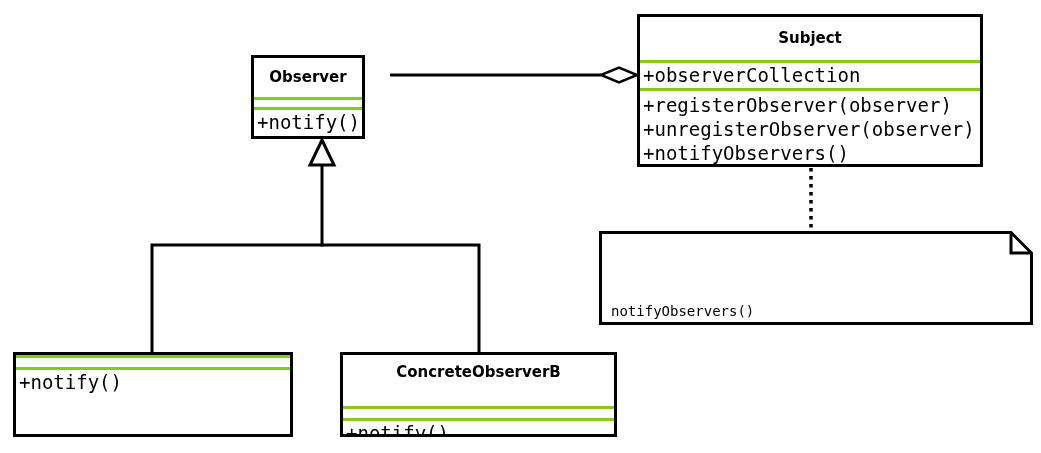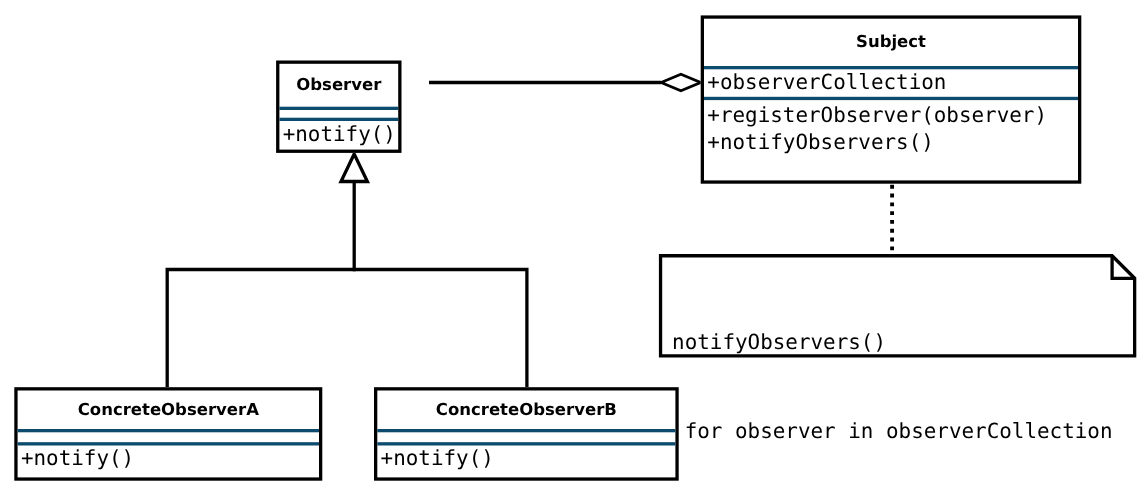--- a/index.html
+++ b/index.html
@@ -36,21 +36,21 @@
     font-family: "DejaVu Sans", sans-serif;
     font-weight: bold;
     font-size: 15px;
     text-align: center;
     color: #000000;
     flex: 0 0 auto;
     overflow: hidden;
     white-space: nowrap;
   }
   .uml-class .compartment {
-    border-top: 3px solid #0c4a6e;
+    border-top: 3px solid #84cc16;
     flex: 0 0 auto;
     overflow: hidden;
   }
   .uml-class .compartment.grow { flex: 1 1 auto; }
   .member {
     font-family: "DejaVu Sans Mono", monospace;
     font-size: 19px;
     color: #000000;
     white-space: pre;
     padding-left: 3px;
@@ -65,36 +65,36 @@
   #cls-subject .cname { line-height: 43px; height: 43px; }
   #cls-subject .attrs { height: 25px; }
   #cls-subject .attrs .member { line-height: 25px; }
   #cls-subject .methods { padding-top: 2px; }
   
   #cls-concrete-a { left: 13px;  top: 352px; width: 280px; height: 85px; }
   #cls-concrete-a .cname { line-height: 35px; height: 35px; }
   #cls-concrete-a .attrs { height: 9px; }
   
   #cls-concrete-b { left: 340px; top: 352px; width: 277px; height: 85px; }
-  #cls-concrete-b .cname { line-height: 35px; height: 35px; }
+  #cls-concrete-b .cname { line-height: 35px; height: 51px; }
   #cls-concrete-b .attrs { height: 9px; }
   
   .methods-single { display: flex; align-items: flex-start; }
   
   #note-text {
     position: absolute;
     left: 599px;
     top: 231px;
     width: 434px;
     height: 94px;
     box-sizing: border-box;
     padding: 13px 0 0 12px;
     z-index: 1;
     font-family: "DejaVu Sans Mono", monospace;
-    font-size: 19px;
+    font-size: 14px;
     line-height: 27px;
     color: #000000;
     white-space: pre;
   }
 </style>
 </head>
 <body>
 
 <div id="canvas">
 
@@ -127,39 +127,38 @@
     </div>
   </div>
 
   <div class="uml-class" id="cls-subject">
     <div class="cname">Subject</div>
     <div class="compartment attrs">
       <div class="member">+observerCollection</div>
     </div>
     <div class="compartment grow methods">
       <div class="member">+registerObserver(observer)</div>
+      <div class="member">+unregisterObserver(observer)</div>
       <div class="member">+notifyObservers()</div>
     </div>
   </div>
 
   <div class="uml-class" id="cls-concrete-a">
-    <div class="cname">ConcreteObserverA</div>
     <div class="compartment attrs"></div>
     <div class="compartment grow methods-single">
       <div class="member">+notify()</div>
     </div>
   </div>
 
   <div class="uml-class" id="cls-concrete-b">
     <div class="cname">ConcreteObserverB</div>
     <div class="compartment attrs"></div>
     <div class="compartment grow methods-single">
       <div class="member">+notify()</div>
     </div>
   </div>
 
   <div id="note-text">
     <div>notifyObservers()</div>
-    <div> for observer in observerCollection</div>
     
   </div>
 
 </div>
 
 </body></html>

